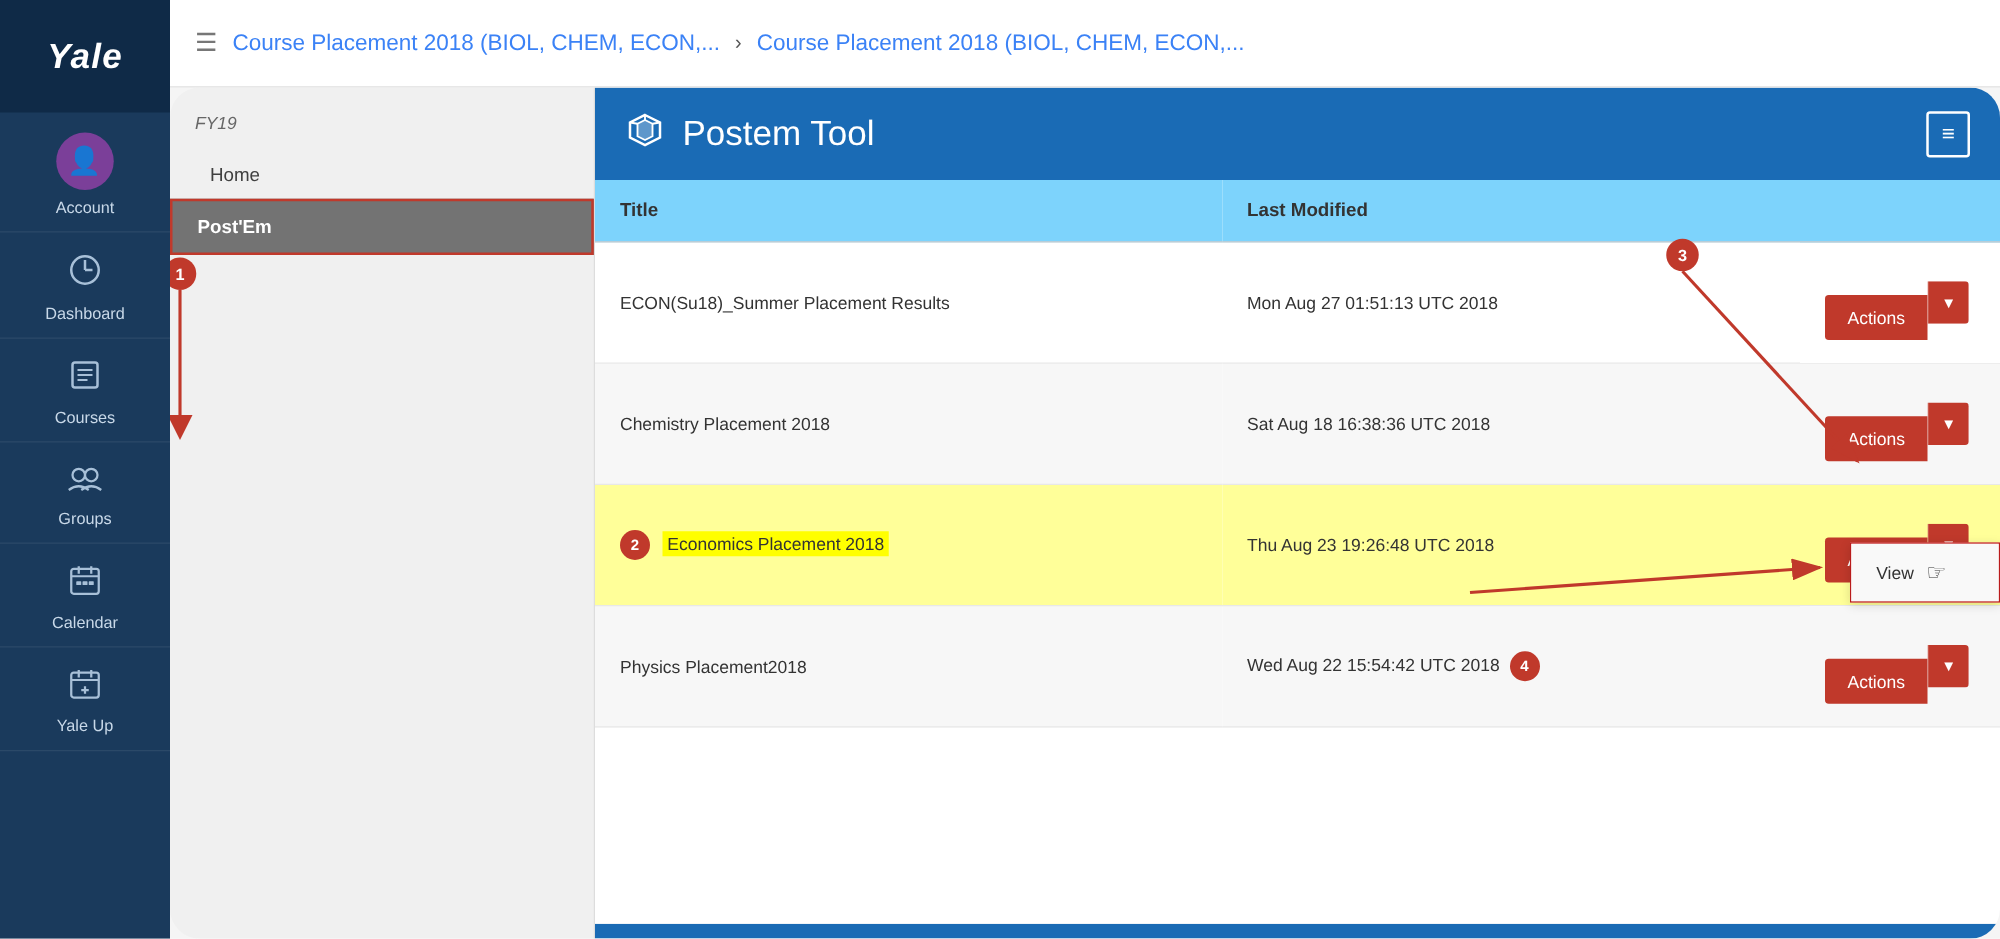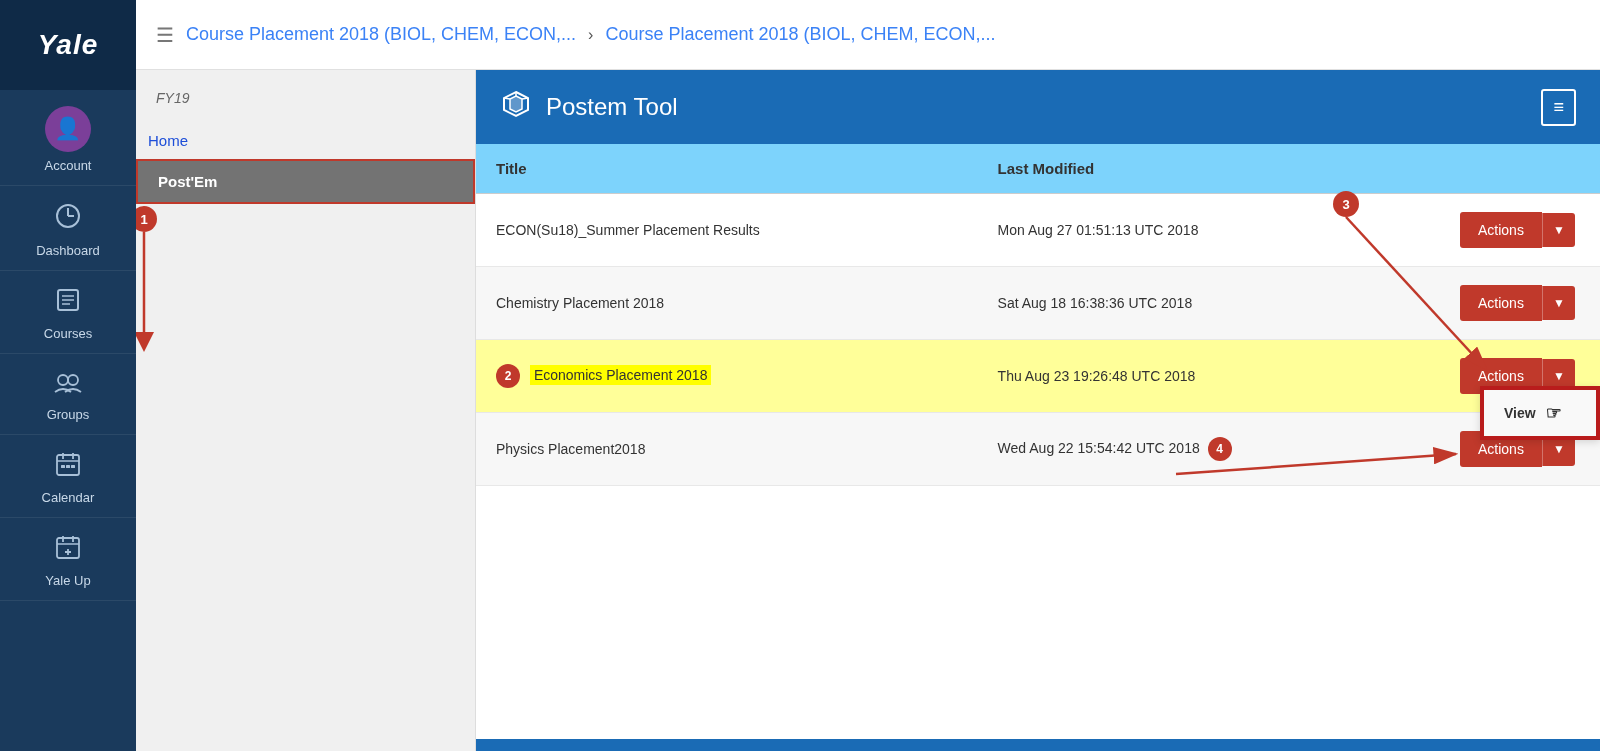--- a/index.html
+++ b/index.html
@@ -85,39 +85,40 @@
     .breadcrumb-separator {
       color: #555;
       font-size: 16px;
     }
 
     
     .content-area {
       display: flex;
       flex: 1;
       overflow: hidden;
+      border-radius: 24px;
     }
 
     
     .sub-sidebar {
       width: 340px;
       background: #f0f0f0;
       padding: 20px 0;
       flex-shrink: 0;
       border-right: 1px solid #ddd;
     }
     .sub-sidebar-label {
       font-style: italic;
       color: #666;
       padding: 0 20px 16px;
       font-size: 14px;
     }
     .sub-sidebar-link {
-      padding: 10px 12px;
-      color: #1d4ed8;
+      padding: 10px 32px;
+      color: #404040;
       font-size: 15px;
       cursor: pointer;
       display: block;
     }
     .sub-sidebar-active {
       background: #737373;
       color: white;
       font-weight: bold;
       padding: 12px 20px;
       font-size: 15px;
@@ -145,21 +146,21 @@
       display: flex;
       align-items: center;
       justify-content: space-between;
     }
     .tool-header-left {
       display: flex;
       align-items: center;
       gap: 14px;
     }
     .tool-title {
-      font-size: 24px;
+      font-size: 28px;
       font-weight: 500;
     }
     .tool-icon {
       font-size: 22px;
     }
     .menu-btn {
       background: transparent;
       border: 2px solid white;
       color: white;
       padding: 6px 10px;
@@ -203,20 +204,21 @@
     }
     .actions-btn {
       background: #c0392b;
       color: white;
       border: none;
       padding: 10px 18px;
       cursor: pointer;
       font-size: 14px;
       font-weight: 500;
       border-radius: 3px 0 0 3px;
+      margin-top: 24px;
     }
     .actions-dropdown {
       background: #c0392b;
       color: white;
       border: none;
       border-left: 1px solid rgba(255,255,255,0.3);
       padding: 10px 10px;
       cursor: pointer;
       font-size: 12px;
       border-radius: 0 3px 3px 0;
@@ -445,21 +447,21 @@
                   <span class="num-badge">2</span>
                   <span style="background:#ffff00;padding:2px 4px;">Economics Placement 2018</span>
                 </td>
                 <td>Thu Aug 23 19:26:48 UTC 2018</td>
                 <td class="actions-col" style="position:relative;">
                   <div class="actions-container">
                     <button class="actions-btn">Actions</button>
                     <button class="actions-dropdown">▼</button>
                   </div>
                   
-                  <div style="position:absolute;top:46px;right:0;background:#fca5a5;border:4px solid #b91c1c;box-shadow:0 2px 8px rgba(0,0,0,0.15);min-width:120px;z-index:100;font-weight:bold;">
+                  <div style="position:absolute;top:46px;right:0;background:#fca5a5;border:1px solid #b91c1c;box-shadow:0 2px 8px rgba(0,0,0,0.15);min-width:120px;z-index:100;">
                     <div style="padding:12px 20px;font-size:14px;color:#333;cursor:pointer;background:#f9f9f9;display:flex;align-items:center;gap:6px;">
                       <span>View</span>
                       <span class="cursor-icon">☞</span>
                     </div>
                   </div>
                 </td>
               </tr>
 
               <tr>
                 <td>

